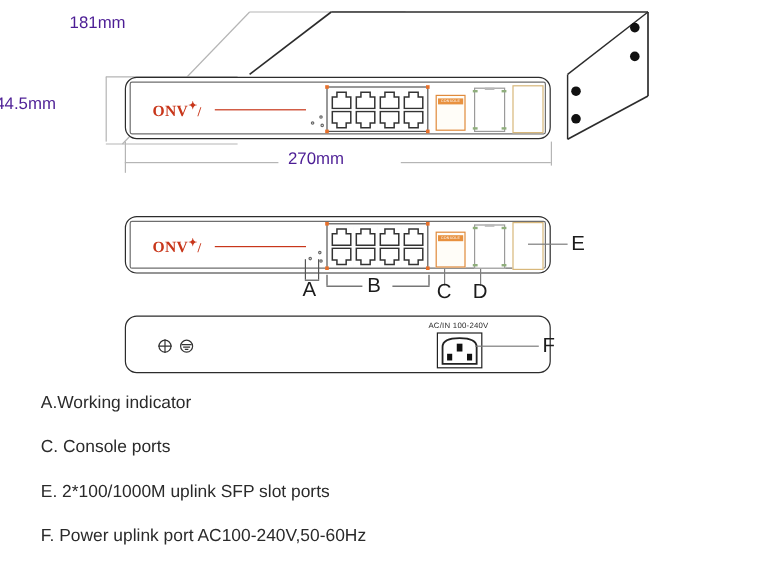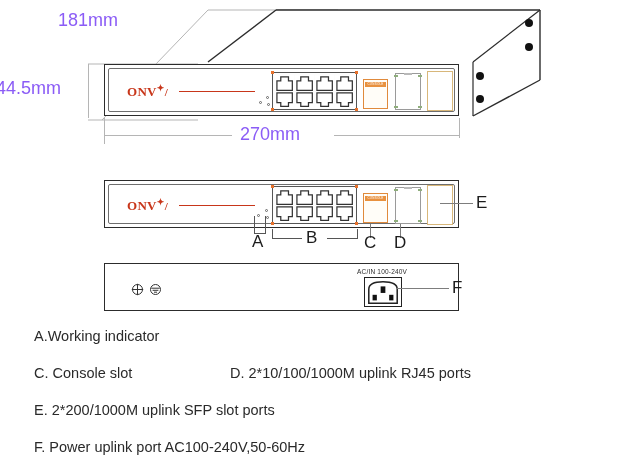--- a/index.html
+++ b/index.html
@@ -11,39 +11,39 @@
     width: 635px; height: 469px;
     position: relative;
     font-family: "Liberation Sans", sans-serif;
     color: #1a1a1a;
     overflow: hidden;
   }
 
   
   .abs { position: absolute; }
   .dimtext {
-    font-size: 18px;
-    color: #8b5cf6;
+    font-size: 14px;
+    color: #4c1d95;
     letter-spacing: 0px;
     white-space: nowrap;
   }
   .leaderline { position: absolute; background: #9a9a9a; }
   .hline { height: 1px; }
   .vline { width: 1px; }
 
   
   #iso { position: absolute; left: 88px; top: 4px; width: 470px; height: 125px; }
   #iso svg { display: block; }
 
   
   .panel {
     position: absolute;
     border: 1.6px solid #2c2c2c;
     background: #ffffff;
-    border-radius: 0;
+    border-radius: 10px;
   }
   .panel-inner {
     position: absolute;
     left: 3px; top: 3px; right: 3px; bottom: 3px;
     border: 1px solid #6e6e6e;
     border-radius: 2px;
   }
 
   .logo {
     position: absolute;
@@ -403,22 +403,21 @@
 </div>
 
 <div class="leaderline hline abs" style="left:396px; top:288px; width:53px; background:#7d7d7d;"></div>
 <div class="callout" style="left:452px; top:278px;">F</div>
 
 <div id="legend">
   <div class="legend-row">
     <span class="legend-col-a">A.Working indicator</span>
   </div>
   <div class="legend-row">
-    <span class="legend-col-a">C. Console slot</span>
-    <span class="legend-col-b">D. 2*10/100/1000M uplink RJ45 ports</span>
+    <span class="legend-col-a">C. Console ports</span>
   </div>
   <div class="legend-row">
-    <span class="legend-col-a">E. 2*200/1000M uplink SFP slot ports</span>
+    <span class="legend-col-a">E. 2*100/1000M uplink SFP slot ports</span>
   </div>
   <div class="legend-row">
     <span class="legend-col-a">F. Power uplink port AC100-240V,50-60Hz</span>
   </div>
 </div>
 
 </body></html>

